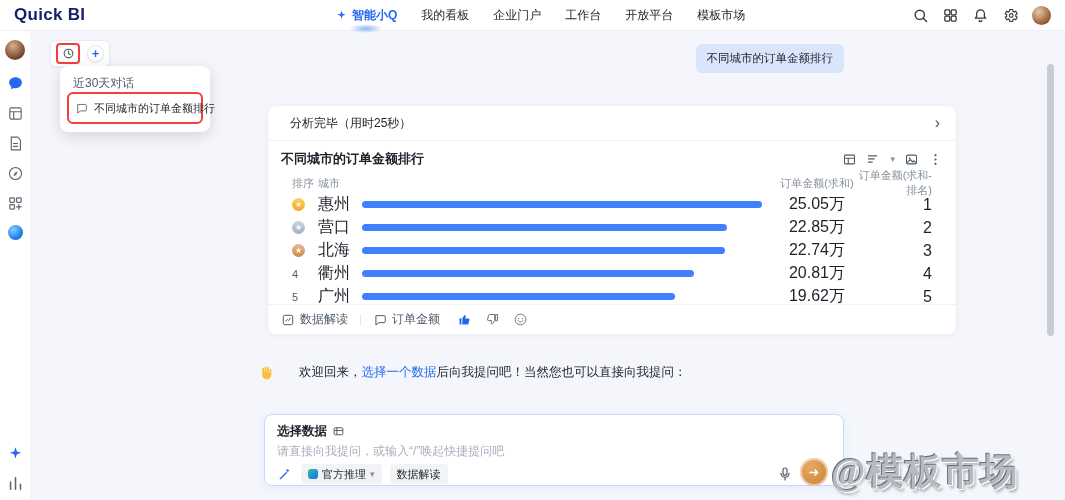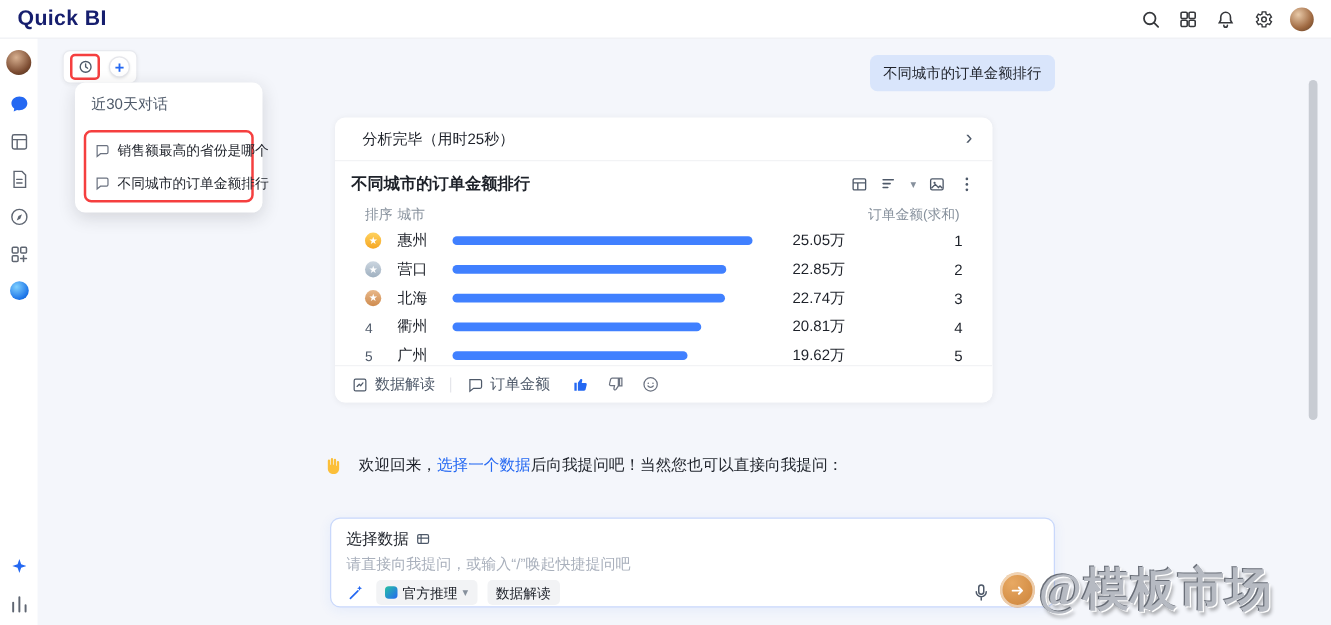--- a/index.html
+++ b/index.html
@@ -38,73 +38,73 @@
   
   .hist-pill{position:absolute;left:20px;top:10px;height:27px;background:#fff;border:1px solid #e8eaef;border-radius:6px;
     display:flex;align-items:center;gap:7px;padding:0 5px;box-shadow:0 1px 3px rgba(31,35,41,.05)}
   .hist-btn{width:24px;height:21px;display:flex;align-items:center;justify-content:center;border:2px solid var(--annotation,#f53f3f);
     border-radius:4px;color:#4e5969;cursor:pointer}
   .hist-btn svg{width:13px;height:13px}
   .plus-btn{width:17px;height:17px;border-radius:50%;background:#fff;border:1px solid #e5e6eb;color:var(--accent,#2468f2);
     font-weight:700;font-size:13px;line-height:1;display:flex;align-items:center;justify-content:center;cursor:pointer;box-shadow:0 1px 2px rgba(31,35,41,.1)}
   .hist-panel{position:absolute;left:30px;top:36px;width:150px;background:#fff;border-radius:8px;
     box-shadow:0 4px 14px rgba(31,35,41,.15);padding:9px 7px 8px;z-index:8}
-  .hist-title{font-size:12px;color:#4e5969;margin:0 0 12px 6px}
+  .hist-title{font-size:12px;color:#4e5969;margin:0 0 0 6px}
   .hist-redbox{border:2px solid var(--annotation,#f53f3f);border-radius:6px;padding:1px 2px}
   .hist-item{height:26px;display:flex;align-items:center;gap:6px;padding:0 4px;font-size:11px;color:#1d2129;border-radius:4px;cursor:pointer;white-space:nowrap}
   .hist-item svg{width:13px;height:13px;color:#6b7280;flex:none}
 
   
   .user-bubble{position:absolute;top:14px;right:221px;background:var(--bubble,#d9e5fb);border-radius:6px;padding:7px 11px;font-size:11.5px;color:#1d2129}
 
   
-  .card{position:absolute;left:238px;top:64px;width:526px;height:228px;background:#fff;border-radius:8px;
+  .card{position:absolute;left:238px;top:76px;width:688px;height:228px;background:#fff;border-radius:8px;
     box-shadow:0 1px 5px rgba(31,35,41,.06);overflow:hidden}
   .card-status{height:35px;display:flex;align-items:center;padding:0 16px 0 22px;border-bottom:1px solid #f2f3f5;font-size:12px;color:#1d2129}
   .chev{margin-left:auto;color:#4e5969;font-size:16px;line-height:1;cursor:pointer}
   .card-head{display:flex;align-items:center;padding:9px 13px 5px}
   .card-title{font-size:13px;font-weight:700;color:#1d2129}
   .tools{margin-left:auto;display:flex;align-items:center;gap:9px;color:#4e5969}
   .tool{width:15px;height:15px;cursor:pointer}
   .tool svg{width:100%;height:100%}
   .caret{font-size:9px;color:#86909c;cursor:pointer}
   .tbl{padding:0 24px}
   .thead{display:flex;align-items:center;height:20px;font-size:11px;color:#86909c}
   .c-rank{width:26px;flex:none}
   .c-city{width:44px;flex:none}
   .c-bar{flex:1;padding-right:12px}
   .c-amount{width:78px;flex:none;text-align:center}
   .c-arank{width:76px;flex:none;text-align:right}
   .trow{display:flex;align-items:center;height:23px}
-  .trow .c-city,.trow .c-amount,.trow .c-arank{font-size:12px;color:#1d2129}
+  .trow .c-city,.trow .c-amount,.trow .c-arank{font-size:16px;color:#1d2129}
   .medal{width:13px;height:13px;border-radius:50%;display:flex;align-items:center;justify-content:center;color:#fff;font-size:8px;line-height:1}
   .medal.gold{background:linear-gradient(180deg,#ffd25e,#f5a623)}
   .medal.silver{background:linear-gradient(180deg,#ccd6e0,#9fb0c0)}
   .medal.bronze{background:linear-gradient(180deg,#e8b88a,#cf8b4e)}
   .rank-num{font-size:11px;color:#4e5969;width:13px;text-align:center}
   .row-bar{height:7px;border-radius:4px;background:var(--bar,#4080ff)}
   .card-footer{position:absolute;left:0;right:0;bottom:0;height:30px;background:#fff;border-top:1px solid #f2f3f5;
     display:flex;align-items:center;padding:0 13px;font-size:12px;color:#4e5969}
   .cf-item{display:flex;align-items:center;gap:5px;cursor:pointer}
   .cf-item svg{width:14px;height:14px}
   .cf-sep{width:1px;height:12px;background:#e5e6eb;margin:0 12px}
   .cf-icons{display:flex;align-items:center;gap:13px;margin-left:17px}
   .cf-ic{width:15px;height:15px;cursor:pointer;color:#6b7280}
   .cf-ic.like{color:var(--accent,#2468f2)}
   .cf-ic svg{width:100%;height:100%}
 
   
-  .greeting{position:absolute;left:228px;top:334px;display:flex;align-items:center;gap:12px;font-size:12.5px;color:#1d2129}
+  .greeting{position:absolute;left:228px;top:334px;display:flex;align-items:center;gap:24px;font-size:12.5px;color:#1d2129}
   .wave{width:17px;height:17px;flex:none}
   .greet-link{color:var(--accent,#2468f2);cursor:pointer}
   .sugg{position:absolute;left:234px;top:356px;height:22px;background:#fff;border:1px solid #e5e6eb;border-radius:4px;
     display:inline-flex;align-items:center;padding:0 10px;font-size:11px;color:#4e5969;cursor:pointer}
   .composer{position:absolute;left:234px;top:384px;width:580px;height:72px;background:#fff;border:1px solid #c9d8fb;border-radius:8px;
     box-shadow:0 2px 10px rgba(36,104,242,.08);padding:8px 12px}
-  .comp-top{display:flex;align-items:center;gap:5px;font-size:12.5px;font-weight:400;color:#1d2129}
+  .comp-top{display:flex;align-items:center;gap:5px;font-size:12.5px;font-weight:700;color:#1d2129}
   .comp-top svg{width:13px;height:13px;color:#4e5969}
   .comp-input{border:none;outline:none;width:100%;font-size:12px;color:#1d2129;margin-top:4px;background:transparent;padding:0;font-family:Liberation Sans, sans-serif}
   .comp-input::placeholder{color:#a9b0bc}
   .comp-bottom{display:flex;align-items:center;gap:8px;margin-top:6px}
   .wand{width:16px;height:16px;color:var(--accent,#2468f2);cursor:pointer}
   .wand svg{width:100%;height:100%}
   .chip{display:flex;align-items:center;gap:4px;background:#f2f3f5;border-radius:4px;height:20px;padding:0 7px;font-size:11px;color:#1d2129;cursor:pointer}
   .model-dot{width:10px;height:10px;border-radius:3px;background:linear-gradient(135deg,#27c2a2,#2468f2)}
   .mic{margin-left:auto;margin-right:38px;width:16px;height:16px;color:#4e5969;cursor:pointer}
   .mic svg{width:100%;height:100%}
@@ -116,20 +116,45 @@
     background:radial-gradient(circle at 35% 30%,#e8a963,#c97f35);box-shadow:inset 0 0 0 2px rgba(255,255,255,.55)}
   .wm-circle svg{width:15px;height:15px}
   .wm-text{font-family:"Liberation Serif","DejaVu Serif",serif;font-weight:700;font-size:37px;color:#b6bac2;letter-spacing:1px;white-space:nowrap;
     text-shadow:-1px -1px 0 rgba(90,95,105,.9),1px 1px 0 #fff,2px 3px 3px rgba(0,0,0,.3)}
 </style>
 </head>
 <body>
 
 <header class="topbar">
   <div class="logo">Quick BI</div>
+  <nav class="nav">
+    <div class="nav-item active">
+      <span class="nav-q-icon">
+        <svg viewBox="0 0 24 24" fill="currentColor">
+            <path d="M12 3l1.9 5.6L19.5 10.5l-5.6 1.9L12 18l-1.9-5.6L4.5 10.5l5.6-1.9z"></path>
+          </svg>
+      </span>
+      <span>智能小Q</span>
+    </div>
+    <div class="nav-item">
+        <span>我的看板</span>
+      </div>
+    <div class="nav-item">
+        <span>企业门户</span>
+      </div>
+    <div class="nav-item">
+        <span>工作台</span>
+      </div>
+    <div class="nav-item">
+        <span>开放平台</span>
+      </div>
+    <div class="nav-item">
+        <span>模板市场</span>
+      </div>
+  </nav>
   <div class="tb-right">
     <span class="tb-icon">
       <svg viewBox="0 0 24 24" fill="none" stroke="currentColor" stroke-width="2">
           <circle cx="11" cy="11" r="6.5"></circle>
           <path d="M16 16l4.5 4.5" stroke-linecap="round"></path>
         </svg>
     </span>
     <span class="tb-icon">
       <svg viewBox="0 0 24 24" fill="none" stroke="currentColor" stroke-width="1.8">
           <rect x="4" y="4" width="7" height="7" rx="1.5"></rect>
@@ -215,26 +240,20 @@
       <span class="plus-btn">+</span>
     </div>
 
     <div class="hist-panel">
       <div class="hist-title">近30天对话</div>
       <div class="hist-redbox">
         <div class="hist-item">
           <svg viewBox="0 0 24 24" fill="none" stroke="currentColor" stroke-width="1.8">
               <path d="M5 4.5h14a2 2 0 0 1 2 2v8a2 2 0 0 1-2 2h-9l-5 4z"></path>
             </svg>
-          <span>销售额最高的省份是哪个</span>
-        </div>
-        <div class="hist-item">
-          <svg viewBox="0 0 24 24" fill="none" stroke="currentColor" stroke-width="1.8">
-              <path d="M5 4.5h14a2 2 0 0 1 2 2v8a2 2 0 0 1-2 2h-9l-5 4z"></path>
-            </svg>
           <span>不同城市的订单金额排行</span>
         </div>
       </div>
     </div>
 
     <div class="user-bubble">不同城市的订单金额排行</div>
 
     <section class="card">
       <div class="card-status">
         <span>分析完毕（用时25秒）</span>
@@ -271,20 +290,21 @@
           </span>
         </span>
       </div>
 
       <div class="tbl">
         <div class="thead">
           <span class="c-rank">排序</span>
           <span class="c-city">城市</span>
           <span class="c-bar"></span>
           <span class="c-amount">订单金额(求和)</span>
+          <span class="c-arank">订单金额(求和-排名)</span>
         </div>
 
         <div class="trow">
           <span class="c-rank">
               <span class="medal gold">★</span>
             </span>
           <span class="c-city">惠州</span>
           <span class="c-bar">
               <span class="row-bar" style="display: block; width: 99%; background: rgb(64, 128, 255);"></span>
             </span>

